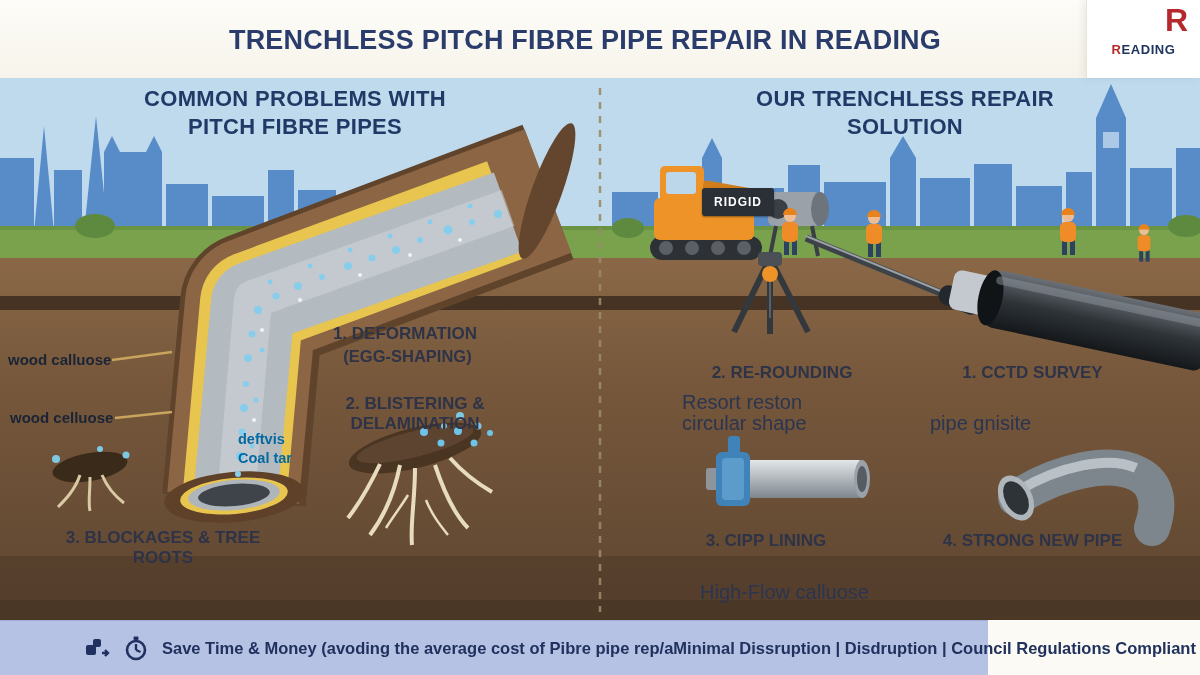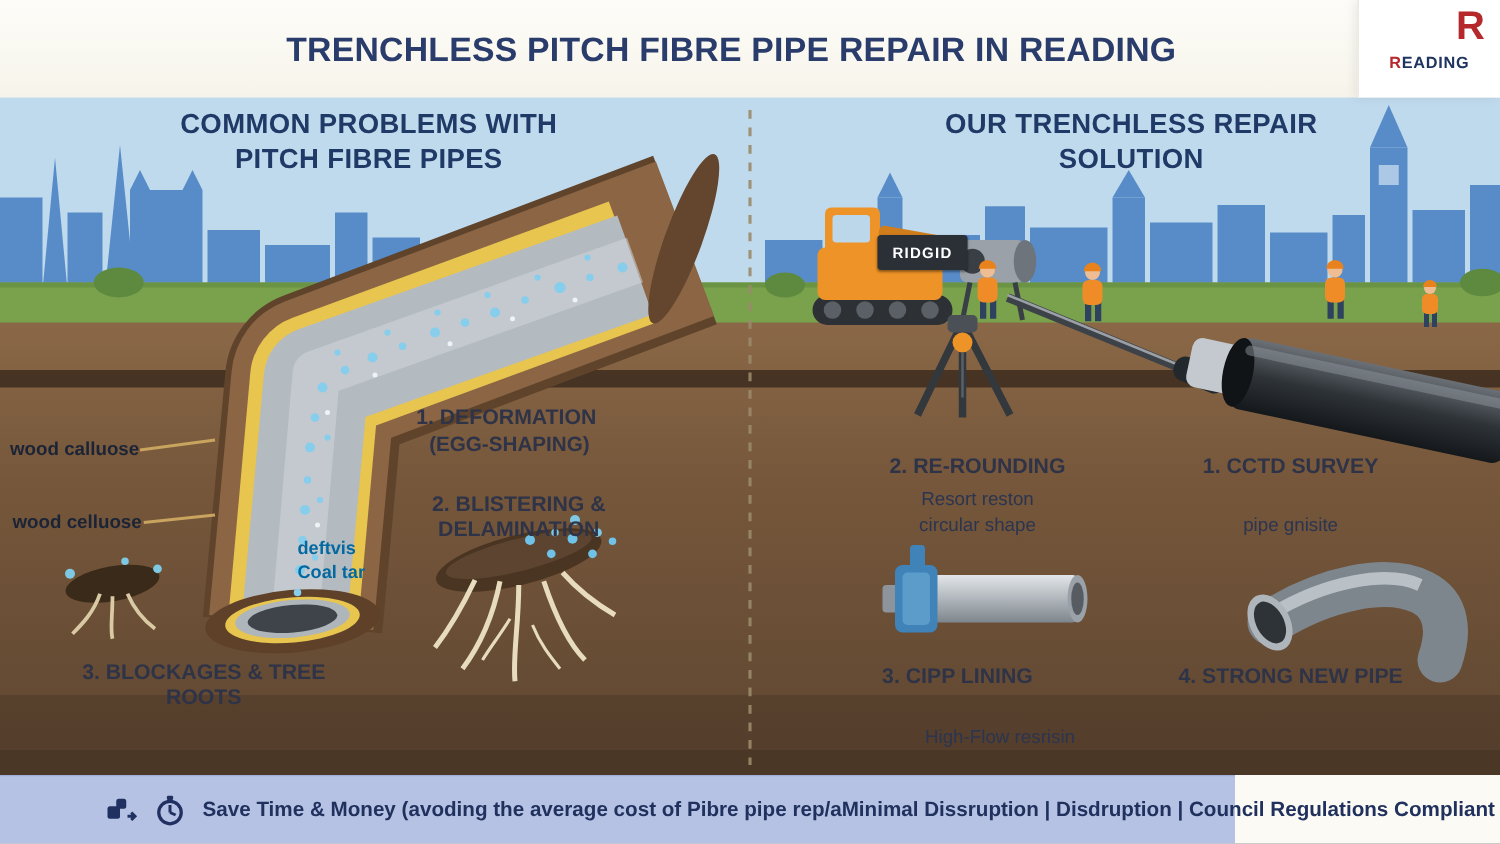--- a/index.html
+++ b/index.html
@@ -28,21 +28,21 @@
   #rh1{left:705px;top:86px;width:400px;}
   #rh2{left:705px;top:114px;width:400px;}
 
   .lbl{font-size:15px;font-weight:600;color:#1b2436;}
   #lbl1{left:8px;top:351px;width:110px;}
   #lbl2{left:10px;top:409px;width:110px;}
   #lbl3{left:238px;top:430px;width:92px;line-height:1.3;font-size:14.5px;font-weight:600;color:#0369a1;}
   #lbl3 span{display:block;}
 
   .pt{font-size:17px;font-weight:700;text-align:center;color:#2e3347;}
-  .ps{font-size:15px;font-weight:400;text-align:center;color:#2b3550;}
+  .ps{font-size:20px;font-weight:400;text-align:left;color:#2b3550;}
   #p1t{left:300px;top:324px;width:210px;}
   #p1s{left:300px;top:347px;width:215px;font-weight:700;font-size:16.5px;}
   #p2t{left:284px;top:394px;width:262px;}
   #p3t{left:46px;top:528px;width:234px;}
   #s2t{left:682px;top:363px;width:200px;}
   #s2d1{left:682px;top:391px;width:200px;}
   #s2d2{left:682px;top:412px;width:200px;}
   #s1t{left:930px;top:363px;width:205px;}
   #s1d1{left:930px;top:391px;width:205px;}
   #s1d2{left:930px;top:412px;width:205px;}
@@ -320,21 +320,21 @@
   <div class="ridgid">RIDGID</div>
 
   <div class="t pt" id="s2t">2. RE-ROUNDING</div>
   <div class="t ps" id="s2d1">Resort reston</div>
   <div class="t ps" id="s2d2">circular shape</div>
 
   <div class="t pt" id="s1t">1. CCTD SURVEY</div>
   <div class="t ps" id="s1d2">pipe gnisite</div>
 
   <div class="t pt" id="s3t">3. CIPP LINING</div>
-  <div class="t ps" id="s3d2">High-Flow resrisin</div>
+  <div class="t ps" id="s3d2">High-Flow calluose</div>
 
   <div class="t pt" id="s4t">4. STRONG NEW PIPE</div>
 
   <footer class="footer">
     <span class="f-icon">
       <svg viewBox="0 0 26 26" width="26" height="26">
         <rect x="2" y="10" width="10" height="10" rx="2" fill="#203060"></rect>
         <rect x="9" y="4" width="8" height="8" rx="2" fill="#203060"></rect>
         <path d="M18 18 h6 m-3 -3 l3 3 l-3 3" stroke="#203060" stroke-width="2.4" fill="none"></path>
       </svg>

